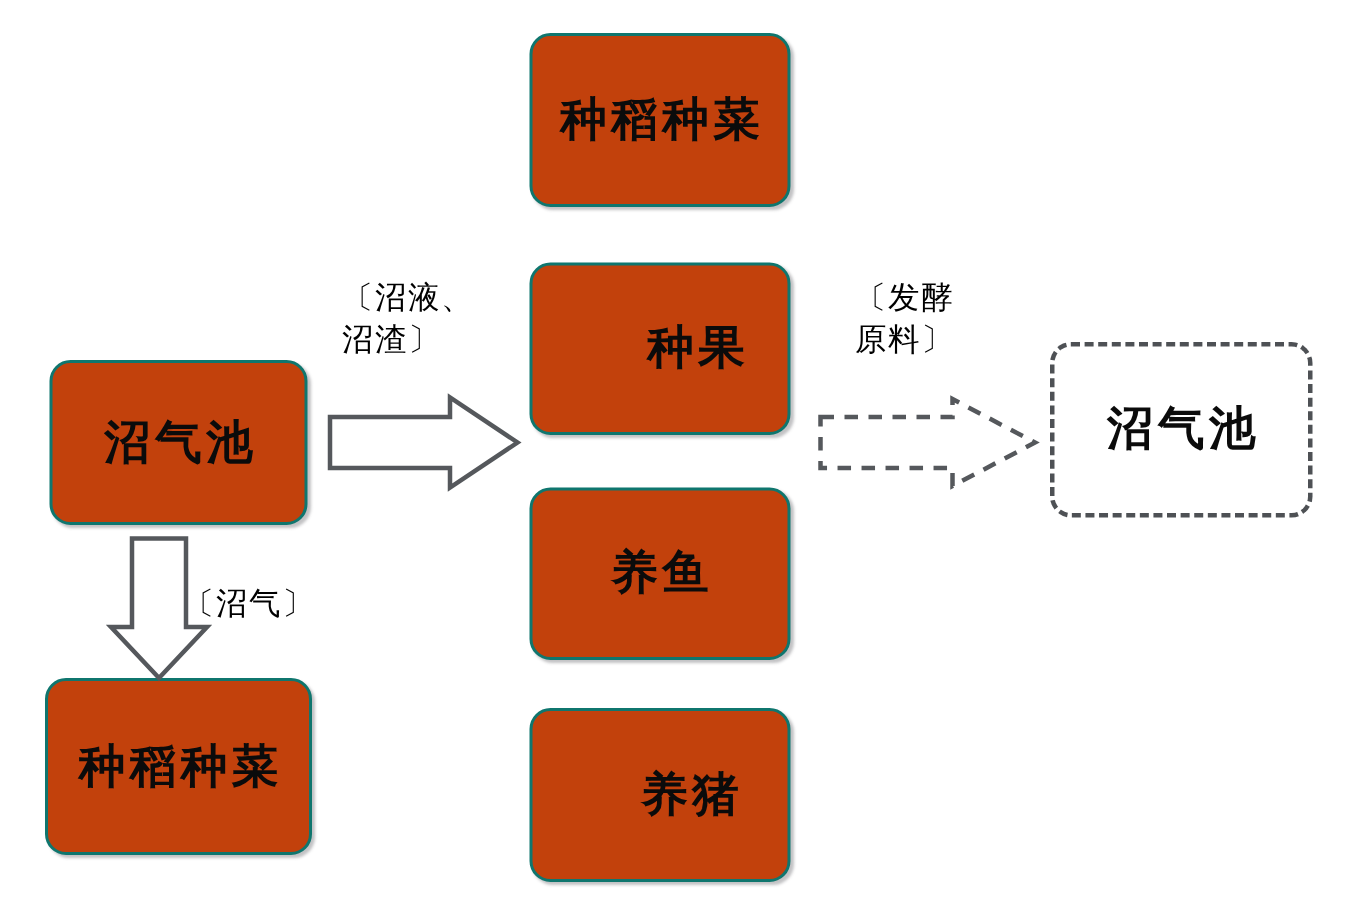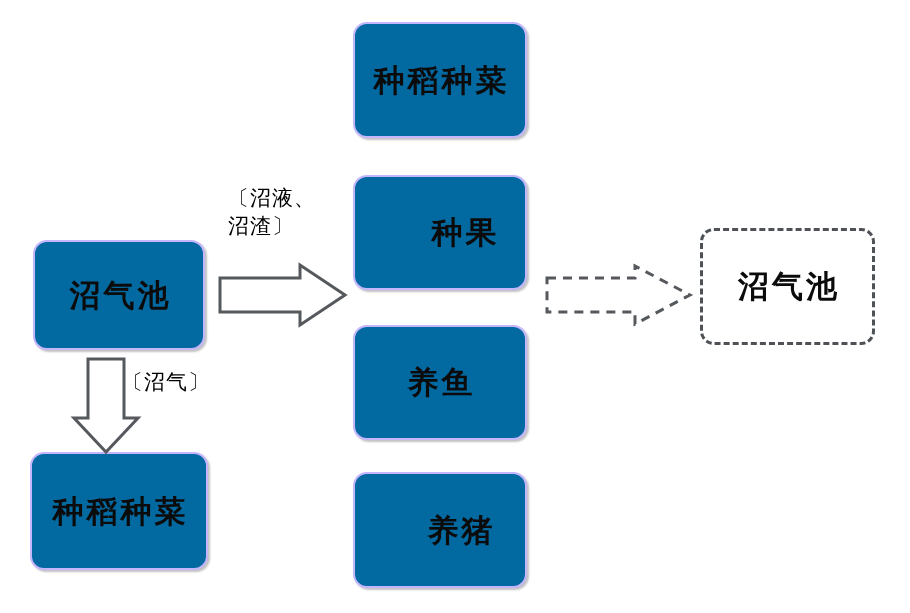--- a/index.html
+++ b/index.html
@@ -18,22 +18,22 @@
     overflow: hidden;
   }
 
   
   .node {
     position: absolute;
     box-sizing: border-box;
     display: flex;
     align-items: center;
     justify-content: center;
-    background: #0369a1;
-    border: 2px solid #c4b5fd;
+    background: #c2410c;
+    border: 2px solid #0f766e;
     border-radius: 14px;
     color: #0b0b0b;
     font-size: 31px;
     font-weight: 700;
     letter-spacing: 3px;
     text-indent: 3px;
     line-height: 1;
     box-shadow: 2px 2px 2px rgba(120,120,125,0.45);
   }
   .node.dashed {
@@ -98,16 +98,18 @@
 
   <div class="arrow" style="left:545px; top:263px; width:150px; height:64px;">
     <svg width="150" height="64" viewBox="0 0 150 64">
       <path d="M 2 15 L 90 15 L 90 3 L 145 32 L 90 61 L 90 49 L 2 49 Z" fill="#ffffff" stroke="#55585c" stroke-width="3" stroke-dasharray="9 7" stroke-linejoin="miter"></path>
     </svg>
   </div>
 
   <div class="edge-label" style="left:228px; top:184px; width:110px;">〔沼液、
 沼渣〕</div>
 
-  <div class="edge-label" style="left:122px; top:368px; width:120px;">〔沼气〕</div>
+  <div class="edge-label" style="left:122px; top:388px; width:120px;">〔沼气〕</div>
 
+  <div class="edge-label" style="left:570px; top:184px; width:112px;">〔发酵
+原料〕</div>
 
 </div>
 
 </body></html>

